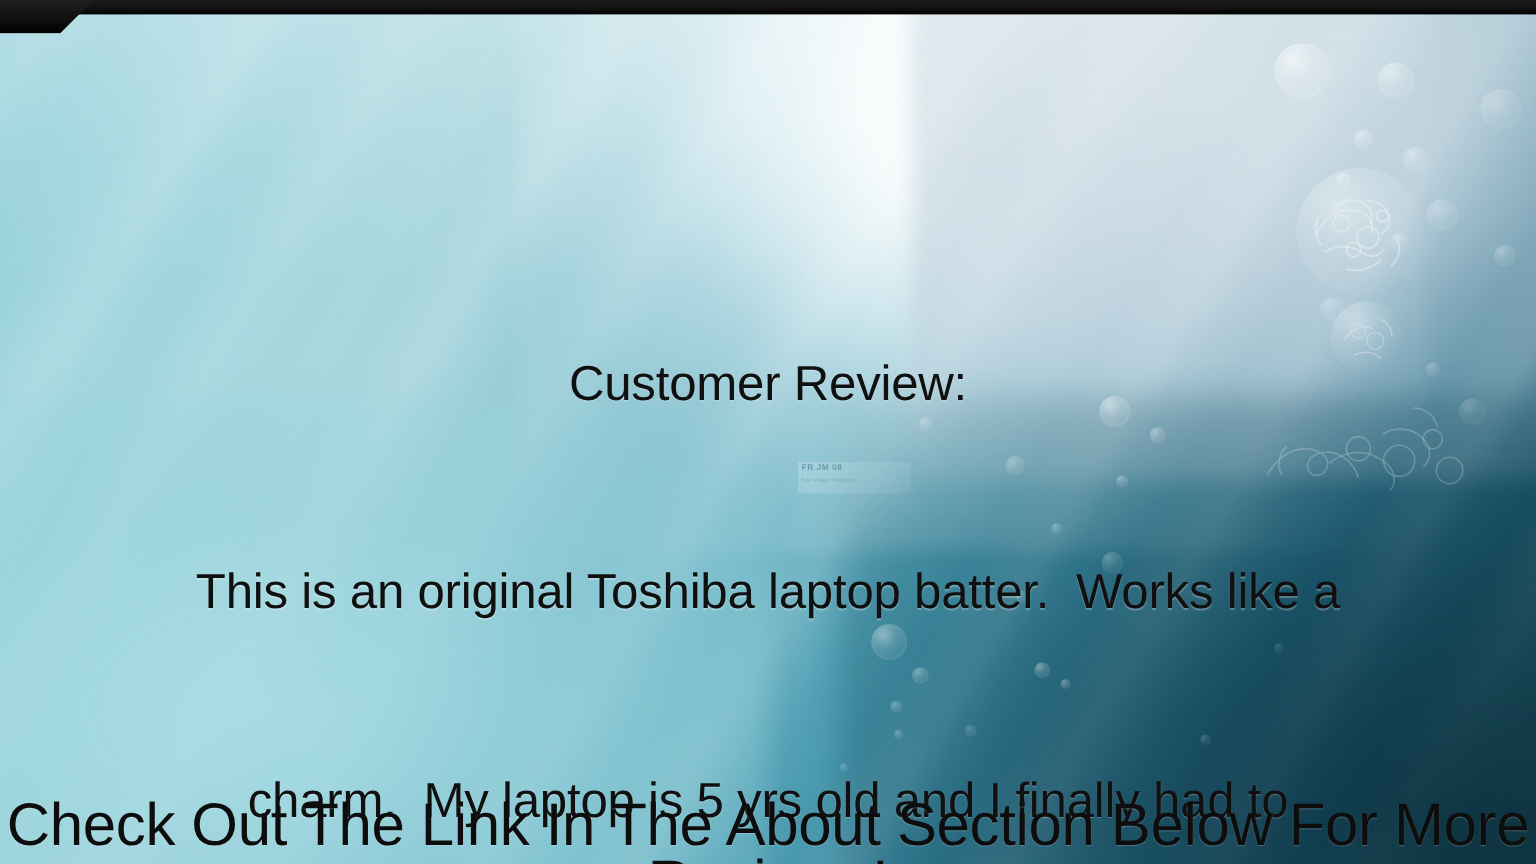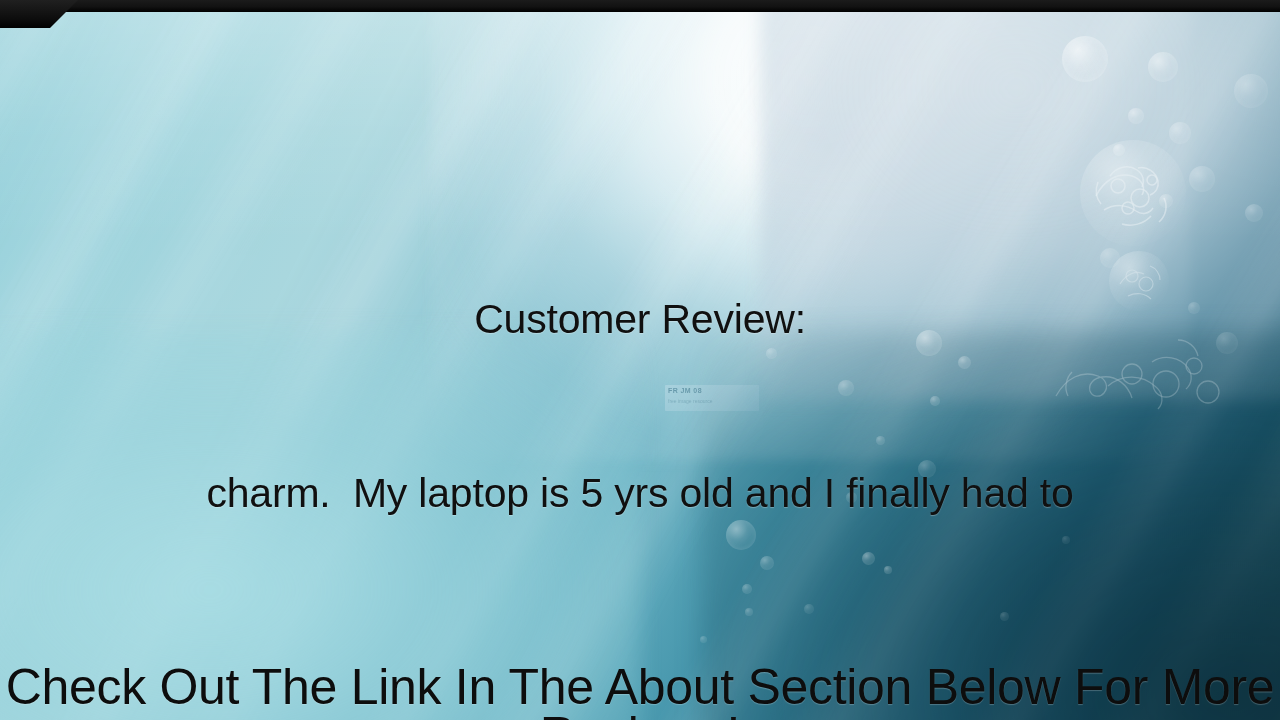--- a/index.html
+++ b/index.html
@@ -322,20 +322,21 @@
   <div class="bubble" style="left:1216px; top:332px; width:22px; height:22px; opacity:.26;"></div>
   <div class="bubble" style="left:1188px; top:302px; width:12px; height:12px; opacity:.30;"></div>
 
   <div id="watermark">
     <div class="wm-title">FR JM 08</div>
     <div class="wm-sub">free image resource</div>
   </div>
 
   <div id="caption-block">
     <span class="line">Customer Review:</span>
+    <span class="line">This is an original Toshiba laptop batter.  Works like a</span>
     <span class="line">charm.  My laptop is 5 yrs old and I finally had to</span>
     
     
     
   </div>
 
   <div id="footer-line">Check Out The Link In The About Section Below For More Reviews!</div>
 
   <div class="top-bar"></div>
   <div class="top-notch"></div>

